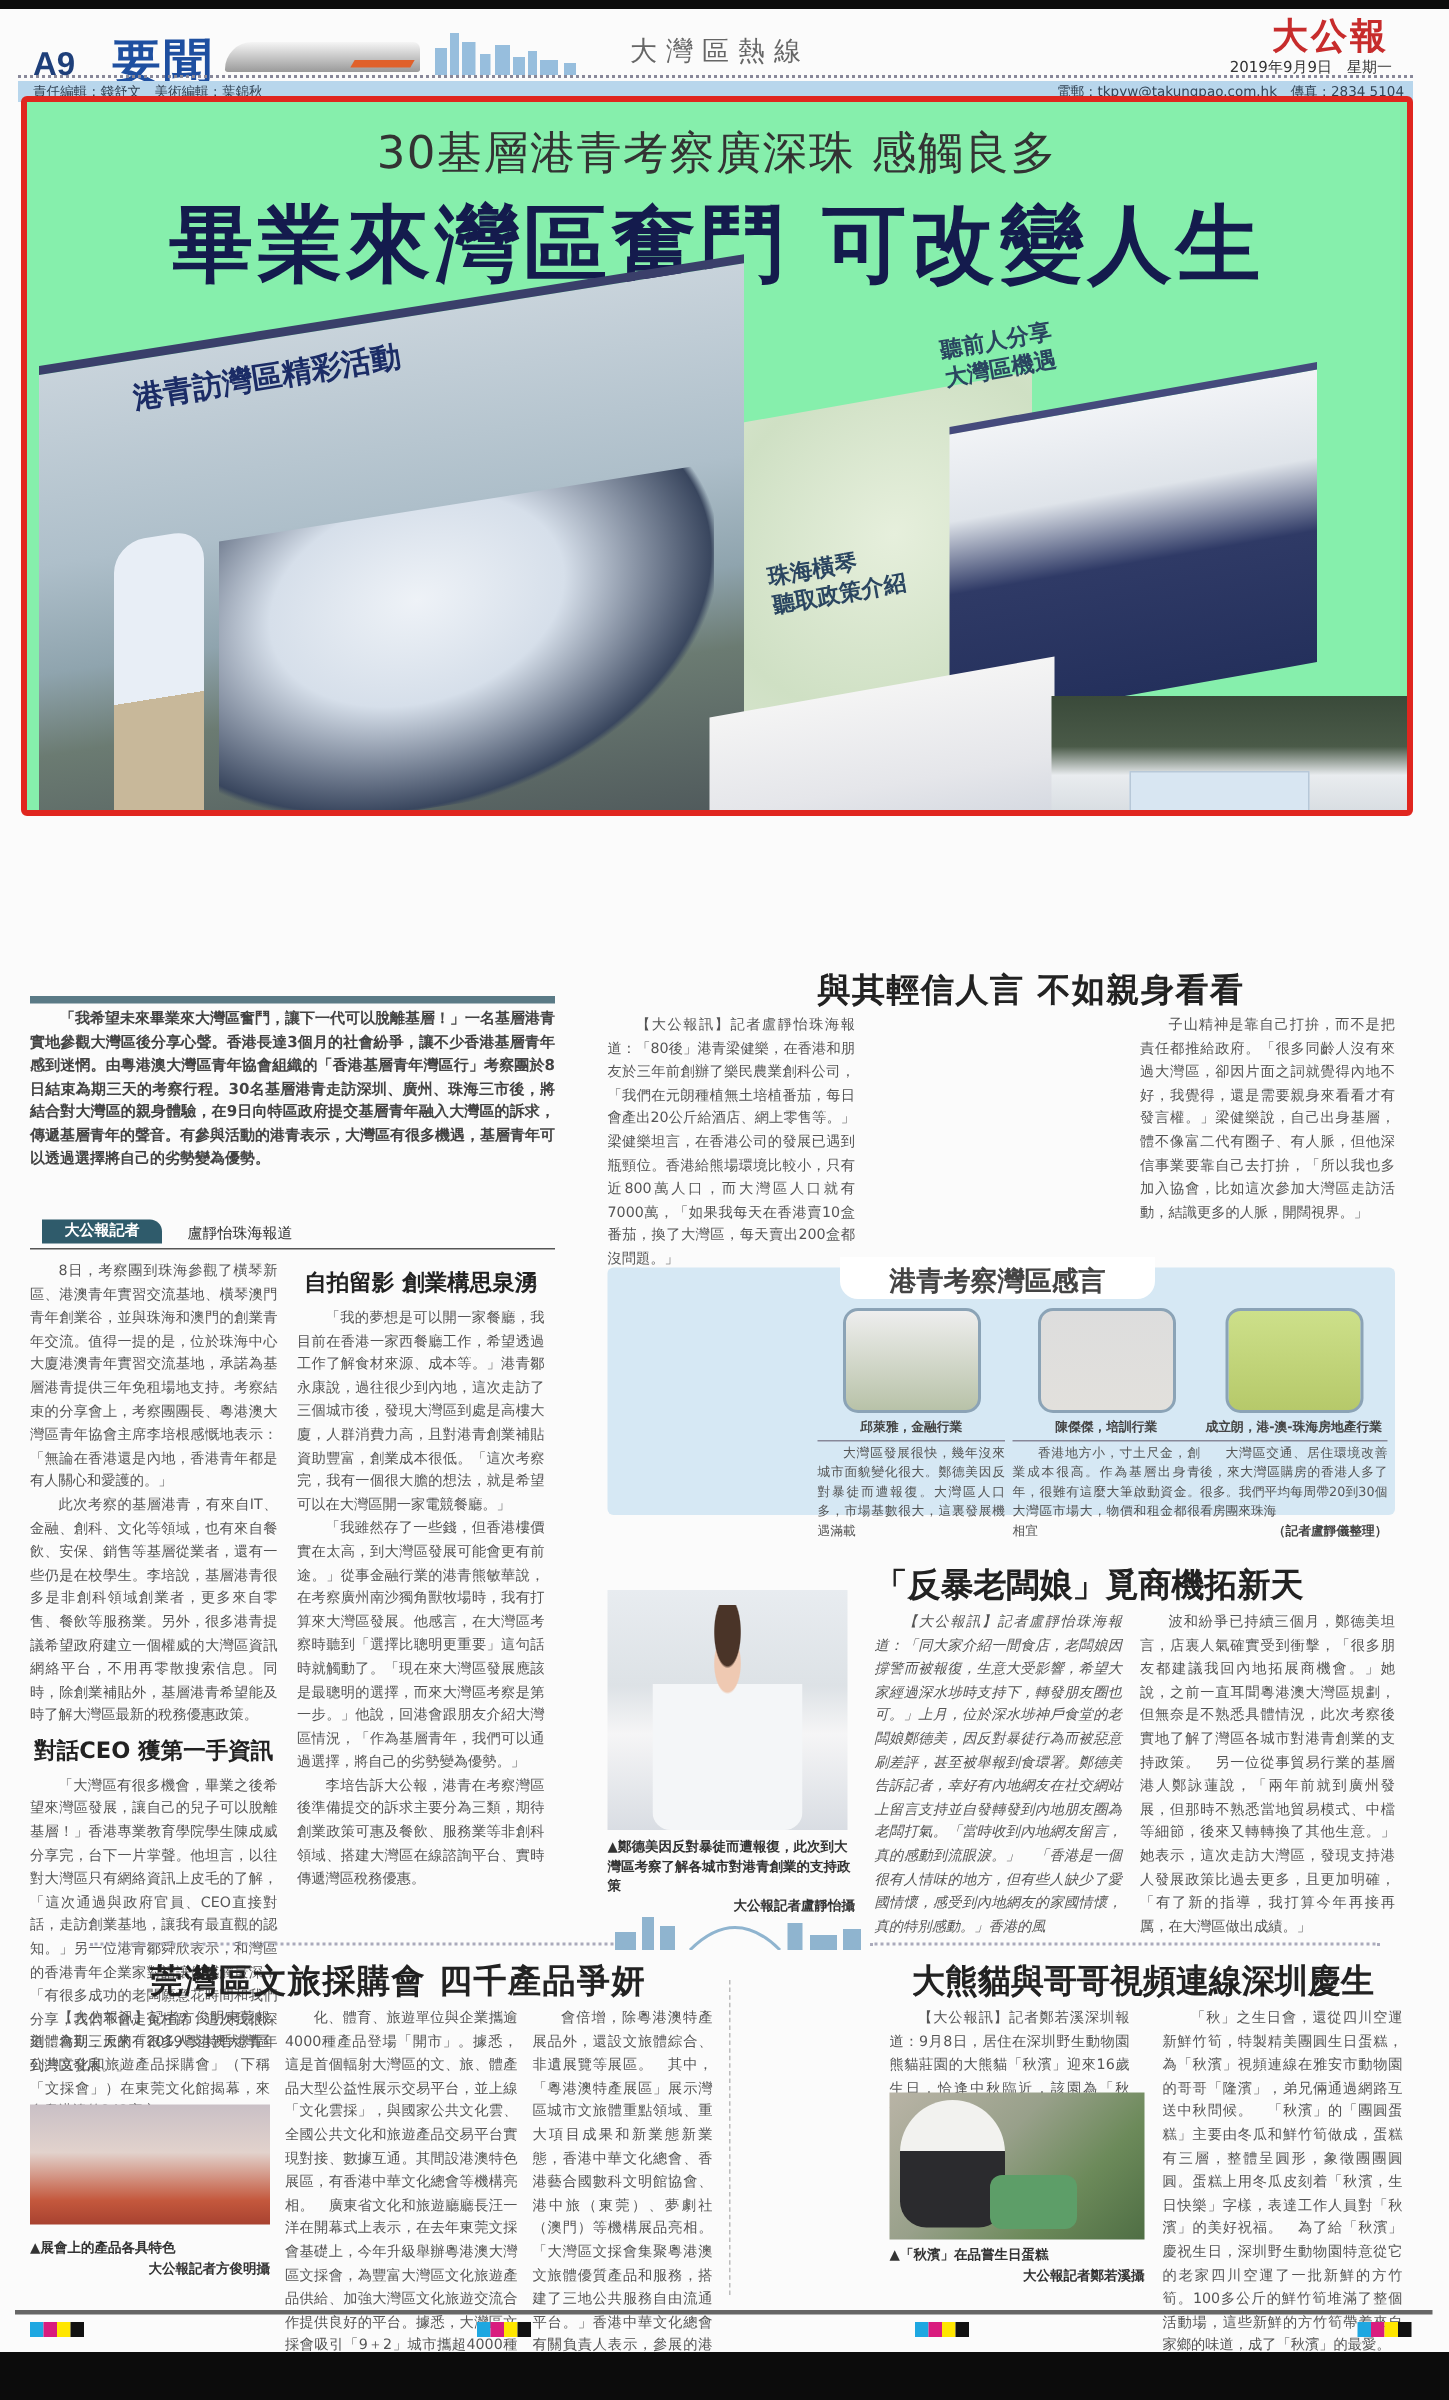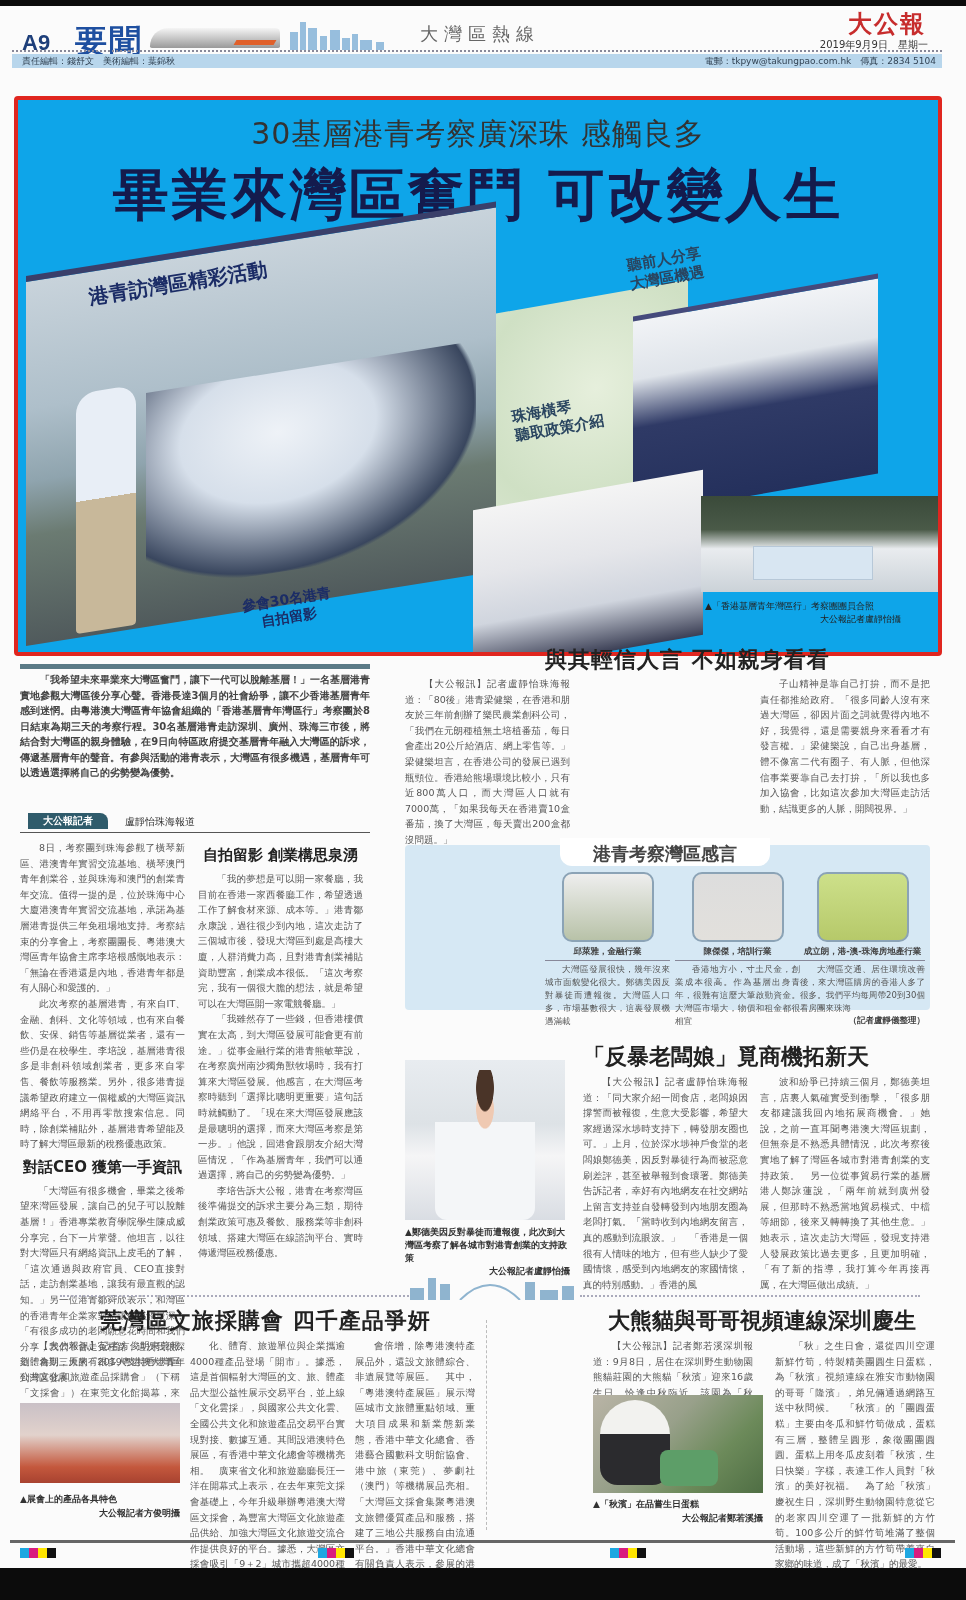--- a/index.html
+++ b/index.html
@@ -16,21 +16,21 @@
   .skyline { left: 280px; top: 18px; width: 200px; height: 32px; }
   .kicker { left: 420px; top: 22px; font-size: 18px; color: #666; letter-spacing: 6px; }
   .brand { right: 40px; top: 8px; font: bold 24px "DejaVu Serif", serif; color: #c72c2c; letter-spacing: 2px; }
   .date { right: 38px; top: 38px; font-size: 10px; color: #333; }
   .dash-rule { left: 12px; top: 50px; width: 930px; border-top: 2px dotted #889; }
   .editor-bar { left: 12px; top: 54px; width: 930px; height: 14px; background: #b8d6ec; }
   .editors { left: 22px; top: 55px; font-size: 9px; color: #345; }
   .contact { right: 30px; top: 55px; font-size: 9px; color: #345; }
 
   
-  .feature { left: 14px; top: 96px; width: 928px; height: 560px; border: 4px solid #e0261f; border-radius: 4px; background: #0ea5e9; overflow: hidden; }
+  .feature { left: 14px; top: 64px; width: 928px; height: 480px; border: 4px solid #e0261f; border-radius: 4px; background: #86efac; overflow: hidden; }
   .sub-head { left: 0; width: 100%; top: 14px; text-align: center; font-size: 30px; color: #333; letter-spacing: 1px; }
   .main-head { left: 0; width: 100%; top: 58px; text-align: center; font: bold 56px "DejaVu Sans", sans-serif; color: #141b4d; letter-spacing: 3px; }
   .photo-main { left: 8px; top: 176px; width: 470px; height: 370px; transform: skewY(-9deg); transform-origin: left top; overflow: hidden;
     background: linear-gradient(180deg, #c8d3db 0%, #aebfca 35%, #8fa4ae 55%, #6b7b72 70%, #505a5c 100%); border-top: 6px solid #3a3f6a; }
   .people { position: absolute; left: 120px; top: 130px; width: 330px; height: 200px;
     background: radial-gradient(ellipse at 40% 30%, #eef2f7 0%, #d6dfea 35%, #39465e 70%, transparent 72%); }
   .selfie { position: absolute; left: 50px; top: 120px; width: 60px; height: 240px; background: linear-gradient(#e8eef6 0 45%, #c8b89a 45% 100%); border-radius: 20px 20px 4px 4px; }
   .cap-a { left: 70px; top: 170px; font: bold 20px "DejaVu Sans", sans-serif; color: #1b2c66; transform: rotate(-9deg); }
   .cap-b { left: 225px; top: 490px; font: bold 14px "DejaVu Sans", sans-serif; color: #1b2c66; transform: rotate(-9deg); text-align: center; line-height: 18px; }
   .map-area { left: 440px; top: 200px; width: 230px; height: 230px; background: radial-gradient(circle at 60% 40%, #e6efdc, #cfe0c4 60%, #dde8d5); transform: skewY(-10deg); }
@@ -69,21 +69,21 @@
   .q-photo { width: 92px; height: 70px; margin: 0 auto; border-radius: 10px; border: 2px solid #8ba3b6; }
   .q-name { font: bold 8.5px "DejaVu Sans", sans-serif; color: #444; text-align: center; margin-top: 4px; border-bottom: 1px solid #889; padding-bottom: 2px; }
   .q-text { font-size: 8.5px; line-height: 13px; color: #555; text-indent: 17px; text-align: justify; margin-top: 2px; }
   .q-credit { font: bold 8.5px "DejaVu Sans", sans-serif; color: #444; text-align: right; }
 
   
   .photo-boss { left: 405px; top: 1060px; width: 160px; height: 160px; background: linear-gradient(180deg, #e8ecf0 0%, #dde2e6 40%, #f5f5f6 60%, #d9dde3 100%); }
   .boss-figure { left: 435px; top: 1070px; width: 100px; height: 150px; background: radial-gradient(ellipse at 50% 12%, #4a3428 0 12%, transparent 13%), radial-gradient(ellipse at 50% 26%, #efc9b2 0 12%, transparent 13%), linear-gradient(180deg, transparent 0 35%, #f4f6f8 35% 100%); border-radius: 0 0 12px 12px; }
   .cap-boss { left: 405px; top: 1226px; width: 165px; font: bold 9px/13px "DejaVu Sans", sans-serif; color: #333; }
   .h-boss { left: 583px; top: 1042px; font: bold 22px "DejaVu Sans", sans-serif; color: #222; }
-  .col-6 { left: 583px; top: 1074px; width: 165px; }
+  .col-6 { left: 583px; top: 1074px; width: 165px; font-style: italic; }
   .col-7 { left: 760px; top: 1074px; width: 170px; }
 
   
   .mid-rule { left: 60px; top: 1295px; width: 360px; border-top: 2px dotted #aab; }
   .mid-rule2 { left: 580px; top: 1295px; width: 340px; border-top: 2px dotted #aab; }
   .mid-sky { left: 400px; top: 1270px; width: 190px; height: 30px; }
 
   
   .h-bl { left: 100px; top: 1306px; font: bold 22px "DejaVu Sans", sans-serif; color: #222; letter-spacing: 1px; }
   .col-8 { left: 20px; top: 1338px; width: 160px; }

